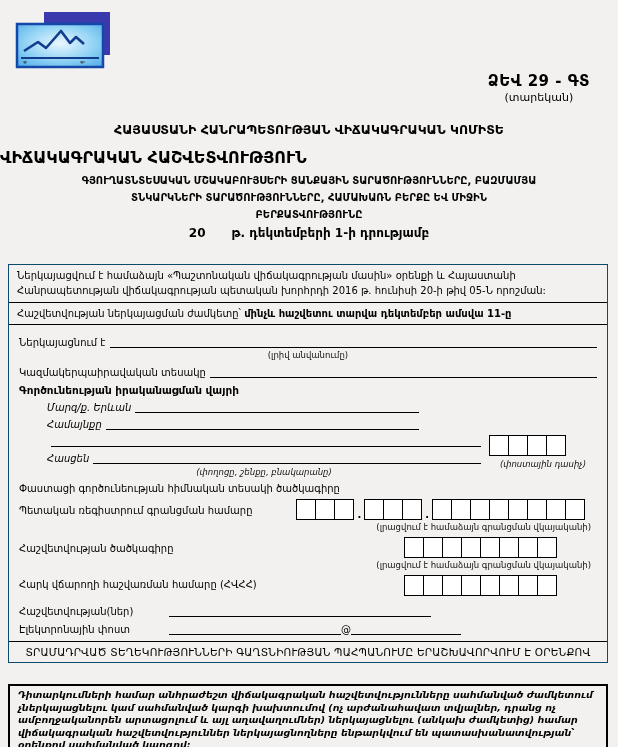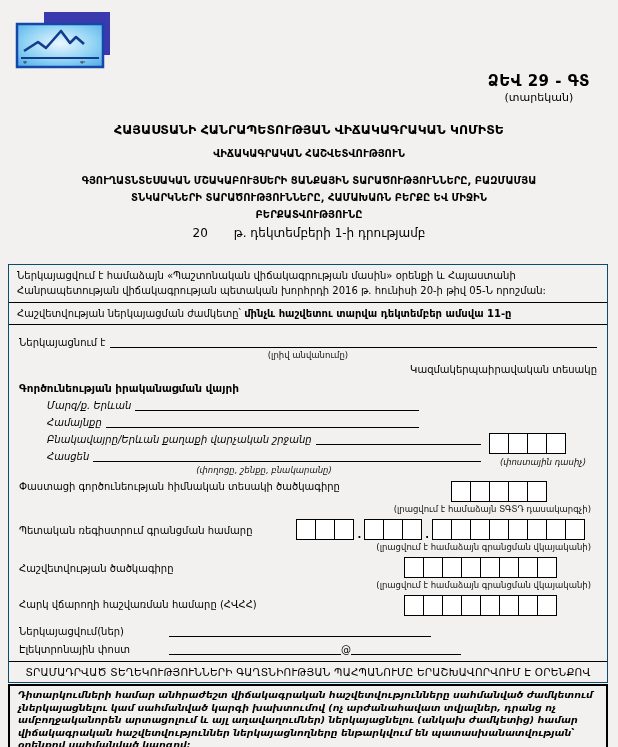--- a/index.html
+++ b/index.html
@@ -8,23 +8,23 @@
     position:relative; width:618px; height:747px; margin:0 auto;
     background:#f2f1ef; overflow:hidden; color:#000;
     font-family:"DejaVu Sans","Liberation Sans",sans-serif;
   }
   
   .logo { position:absolute; left:14px; top:11px; }
   .form-code-wrap { position:absolute; right:28px; top:72px; text-align:center; }
   .form-code { font-weight:bold; font-size:15px; letter-spacing:0.5px; }
   .form-period { font-size:11px; margin-top:1px; }
   .h-committee { position:absolute; top:122px; left:0; right:0; text-align:center; font-weight:bold; font-size:12.5px; }
-  .h-report { position:absolute; top:148px; left:0; right:0; text-align:center; font-weight:bold; font-size:10px; }
+  .h-report { position:absolute; top:148px; left:0; right:0; font-weight:bold; font-size:16px; }
   .h-title { position:absolute; top:172px; left:0; right:0; text-align:center; font-weight:bold; font-size:10px; line-height:17px; }
-  .h-date { position:absolute; top:226px; left:0; right:0; text-align:center; font-weight:normal; font-size:12px; }
+  .h-date { position:absolute; top:226px; left:0; right:0; text-align:center; font-weight:bold; font-size:12px; }
   .year-gap { display:inline-block; width:26px; }
   
   .outer-box { position:absolute; top:264px; left:8px; width:600px; border:1px solid #0c4a6e; box-sizing:border-box; }
   .legal-row { font-size:10px; line-height:1.45; padding:4px 8px; border-bottom:1px solid #000; }
   .deadline-row { font-size:10px; padding:5px 8px; border-bottom:1px solid #000; }
   .main-area { padding:9px 10px 5px; font-size:10px; }
   .frow { display:flex; align-items:flex-end; margin-bottom:2px; }
   .flabel { white-space:nowrap; }
   .fill { flex:1; border-bottom:1px solid #000; height:13px; margin-left:4px; }
   .cap { font-size:8.5px; color:#111; }
@@ -103,39 +103,38 @@
     </div>
 
     <div class="main-area">
 
       <div class="frow">
         <span class="flabel">Ներկայացնում է</span>
         <span class="fill"></span>
       </div>
       <div class="cap center" style="margin-bottom:4px;">(լրիվ անվանումը)</div>
 
-      <div class="frow" style="margin-bottom:6px;flex-direction:column;">
+      <div class="frow" style="margin-bottom:6px;">
         <span class="flabel">Կազմակերպաիրավական տեսակը</span>
         <span class="fill"></span>
       </div>
 
       <div class="bold-hdr">Գործունեության իրականացման վայրի</div>
 
       <div class="indent-cols">
         <div class="ind-left">
           <div class="frow" style="margin-right:62px;">
             <span class="flabel">Մարզ/ք. Երևան</span>
             <span class="fill"></span>
           </div>
           <div class="frow" style="margin-right:62px;">
             <span class="flabel">Համայնքը</span>
             <span class="fill"></span>
           </div>
           <div class="frow">
-            <span class="flabel">Բնակավայրը/Երևան քաղաքի վարչական շրջանը</span>
             <span class="fill"></span>
           </div>
           <div class="frow">
             <span class="flabel">Հասցեն</span>
             <span class="fill"></span>
           </div>
           <div class="cap center" style="font-style:italic;">(փողոցը, շենքը, բնակարանը)</div>
         </div>
         <div class="ind-right">
           <div class="postal-block">
@@ -147,32 +146,20 @@
                   <span class="cell"></span>
                 </span>
             </div>
             <div class="cap" style="font-style:italic;">(փոստային դասիչ)</div>
           </div>
         </div>
       </div>
 
       <div class="field-flex" style="margin-top:6px;">
         <div class="flabel">Փաստացի գործունեության հիմնական տեսակի ծածկագիրը</div>
-        <div class="f-right pad-r1">
-          <div class="cellrow">
-            <span class="cellgrp">
-                <span class="cell"></span>
-                <span class="cell"></span>
-                <span class="cell"></span>
-                <span class="cell"></span>
-                <span class="cell"></span>
-              </span>
-          </div>
-          <div class="cap right" style="margin-right:-44px;">(լրացվում է համաձայն ՏԳՏԴ դասակարգչի)</div>
-        </div>
       </div>
 
       <div class="field-flex">
         <div class="flabel" style="padding-top:6px;">Պետական ռեգիստրում գրանցման համարը</div>
         <div class="f-right" style="padding-right:12px;">
           <div class="cellrow">
             <span class="cellgrp">
                 <span class="cell"></span>
                 <span class="cell"></span>
                 <span class="cell"></span>
@@ -230,21 +217,21 @@
                 <span class="cell"></span>
                 <span class="cell"></span>
                 <span class="cell"></span>
                 <span class="cell"></span>
               </span>
           </div>
         </div>
       </div>
 
       <div class="frow" style="margin-bottom:4px;">
-        <span class="flabel lbl-fixed">Ներկայացվում(ներ)</span>
+        <span class="flabel lbl-fixed">Հաշվետվության(ներ)</span>
         <span class="u-phone"></span>
       </div>
 
       <div class="frow" style="margin-bottom:1px;">
         <span class="flabel lbl-fixed">Էլեկտրոնային փոստ</span>
         <span class="u-email1"></span>
         <span>@</span>
         <span class="u-email2"></span>
       </div>
 

